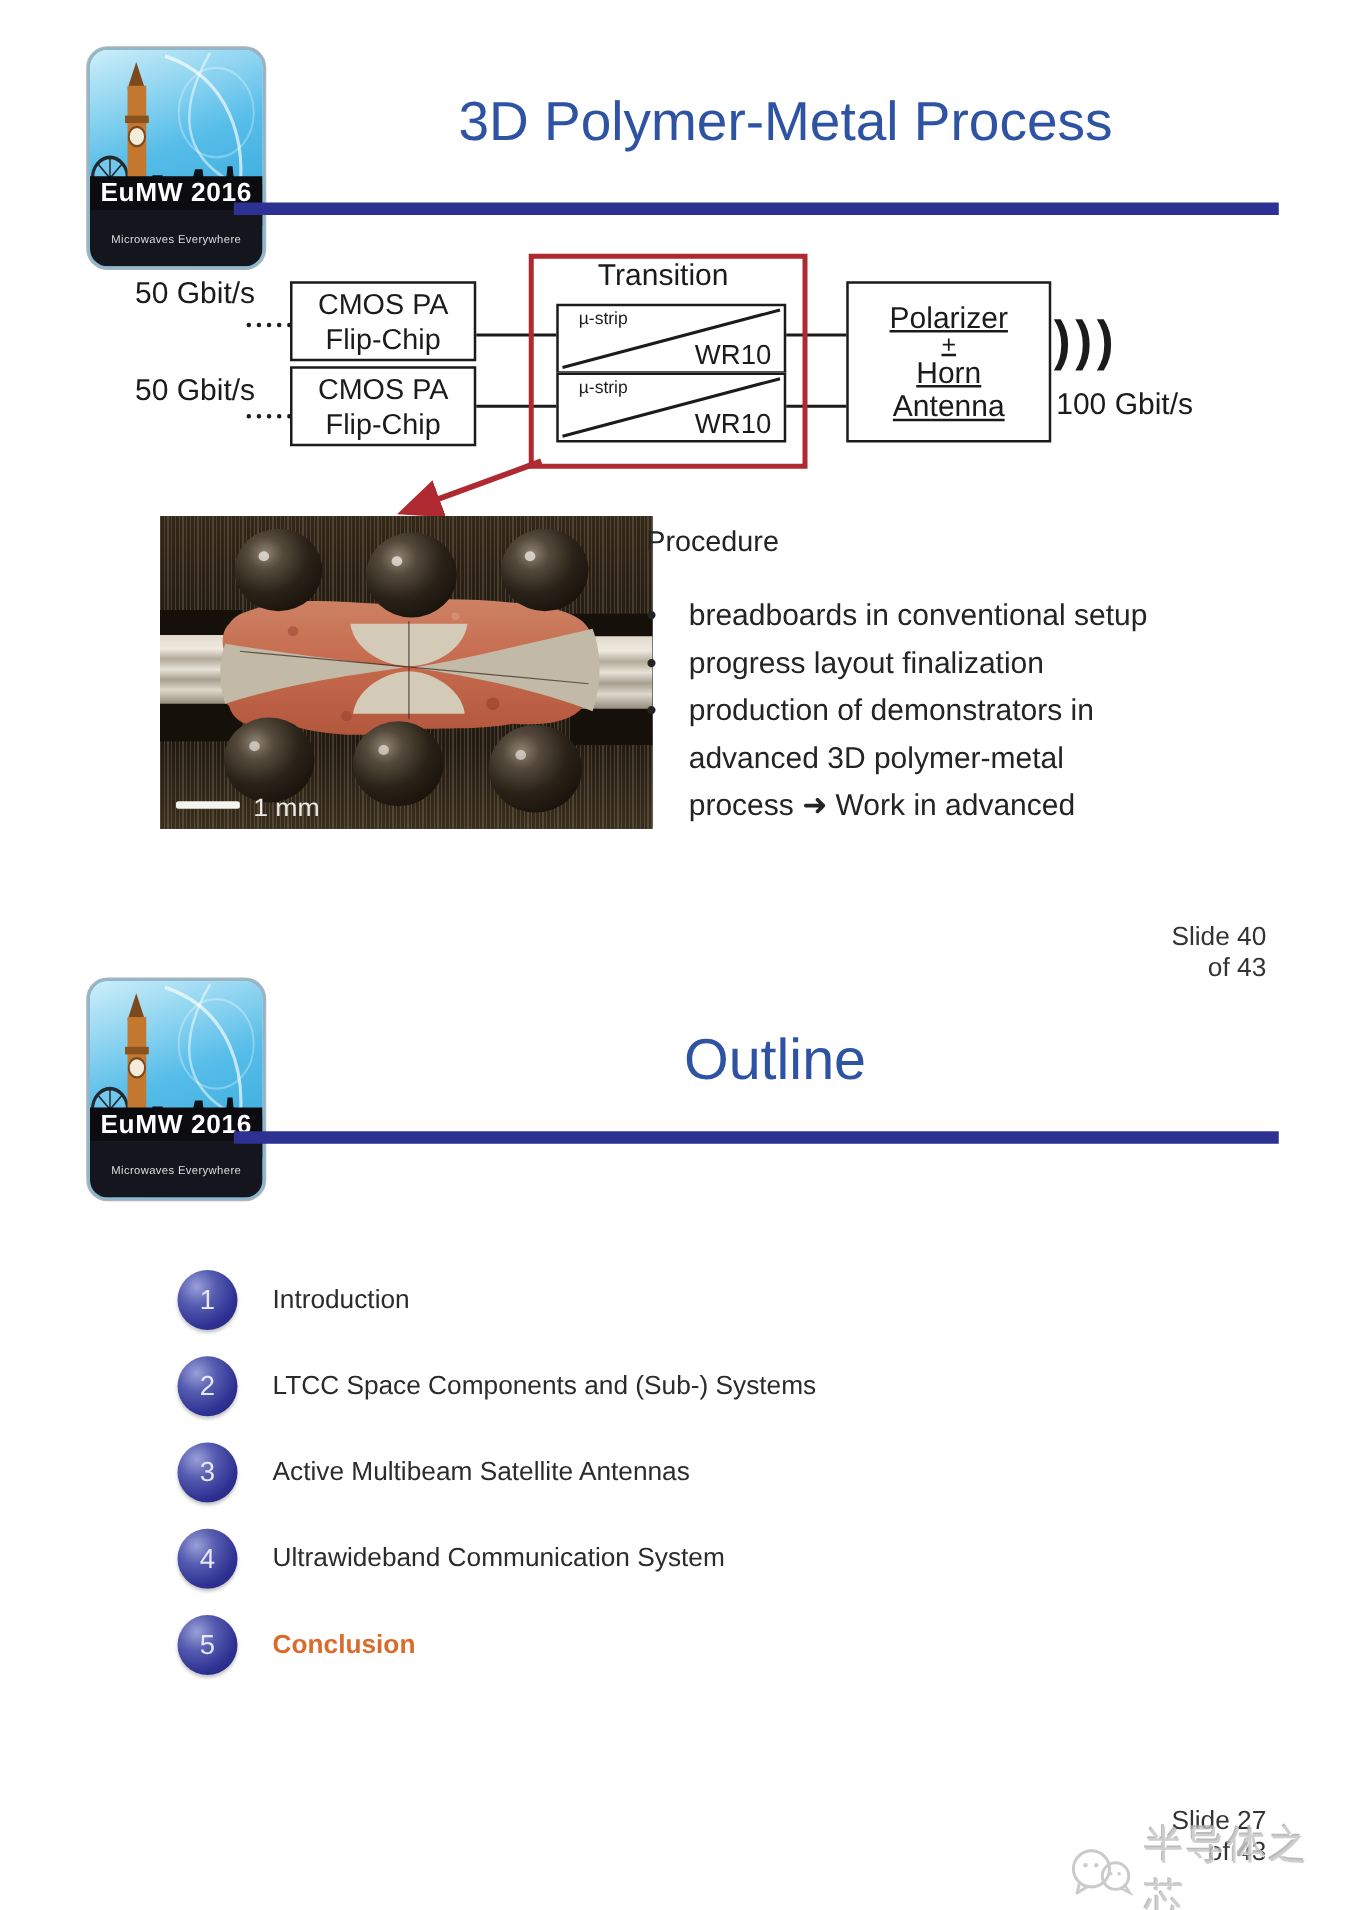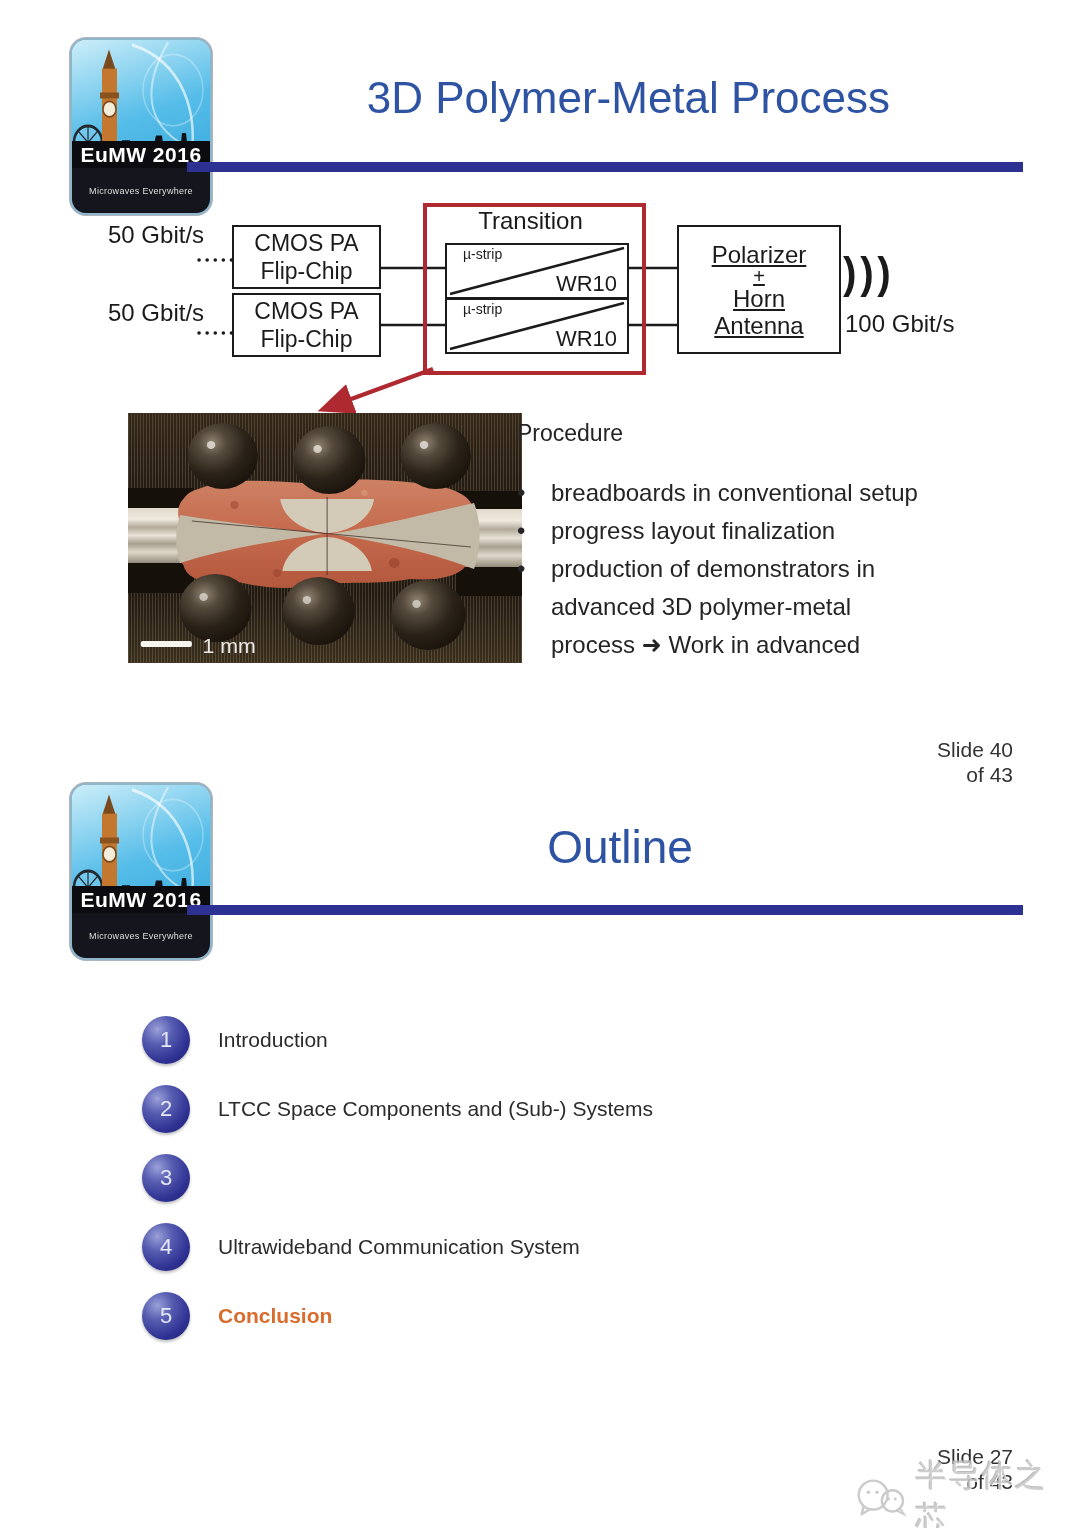--- a/index.html
+++ b/index.html
@@ -292,20 +292,21 @@
     <div class="outline-row" style="top:252px;">
       <div class="num-circle">1</div>
       <div class="outline-label">Introduction</div>
     </div>
     <div class="outline-row" style="top:321px;">
       <div class="num-circle">2</div>
       <div class="outline-label">LTCC Space Components and (Sub-) Systems</div>
     </div>
     <div class="outline-row" style="top:390px;">
       <div class="num-circle">3</div>
+      <div class="outline-label">Active Multibeam Satellite Antennas</div>
     </div>
     <div class="outline-row" style="top:459px;">
       <div class="num-circle">4</div>
       <div class="outline-label">Ultrawideband Communication System</div>
     </div>
     <div class="outline-row" style="top:528px;">
       <div class="num-circle">5</div>
       <div class="outline-label orange">Conclusion</div>
     </div>
 

